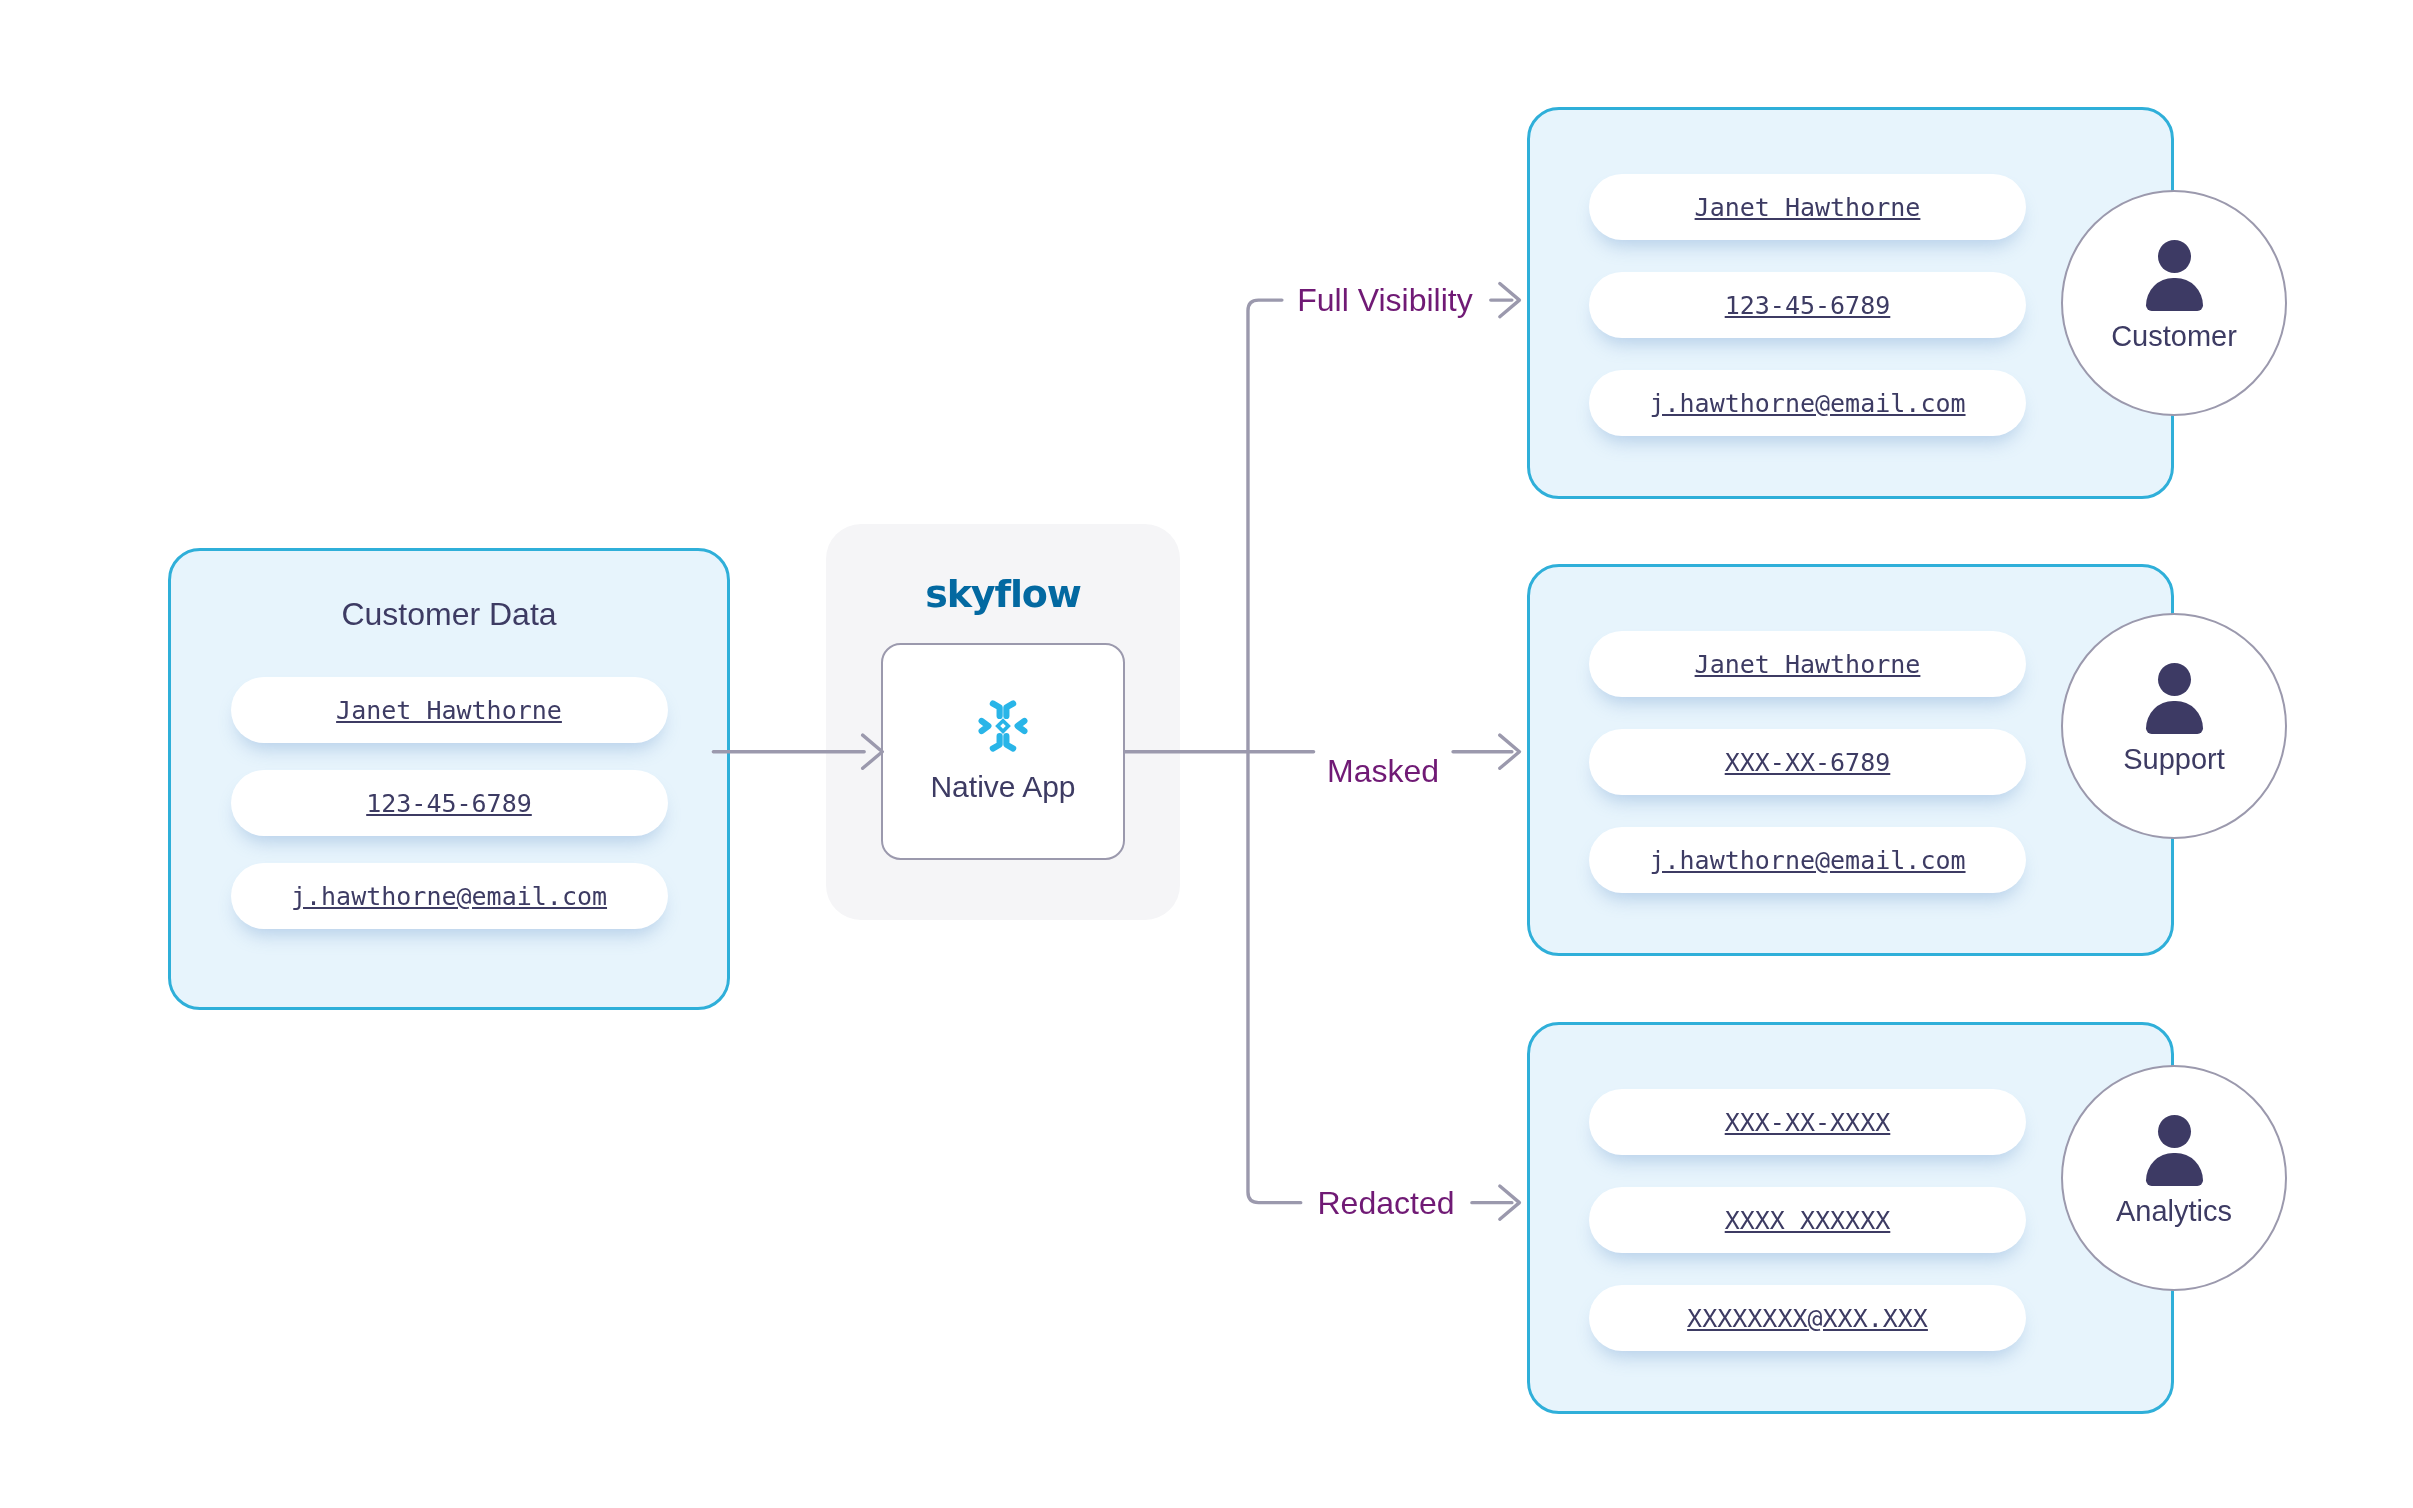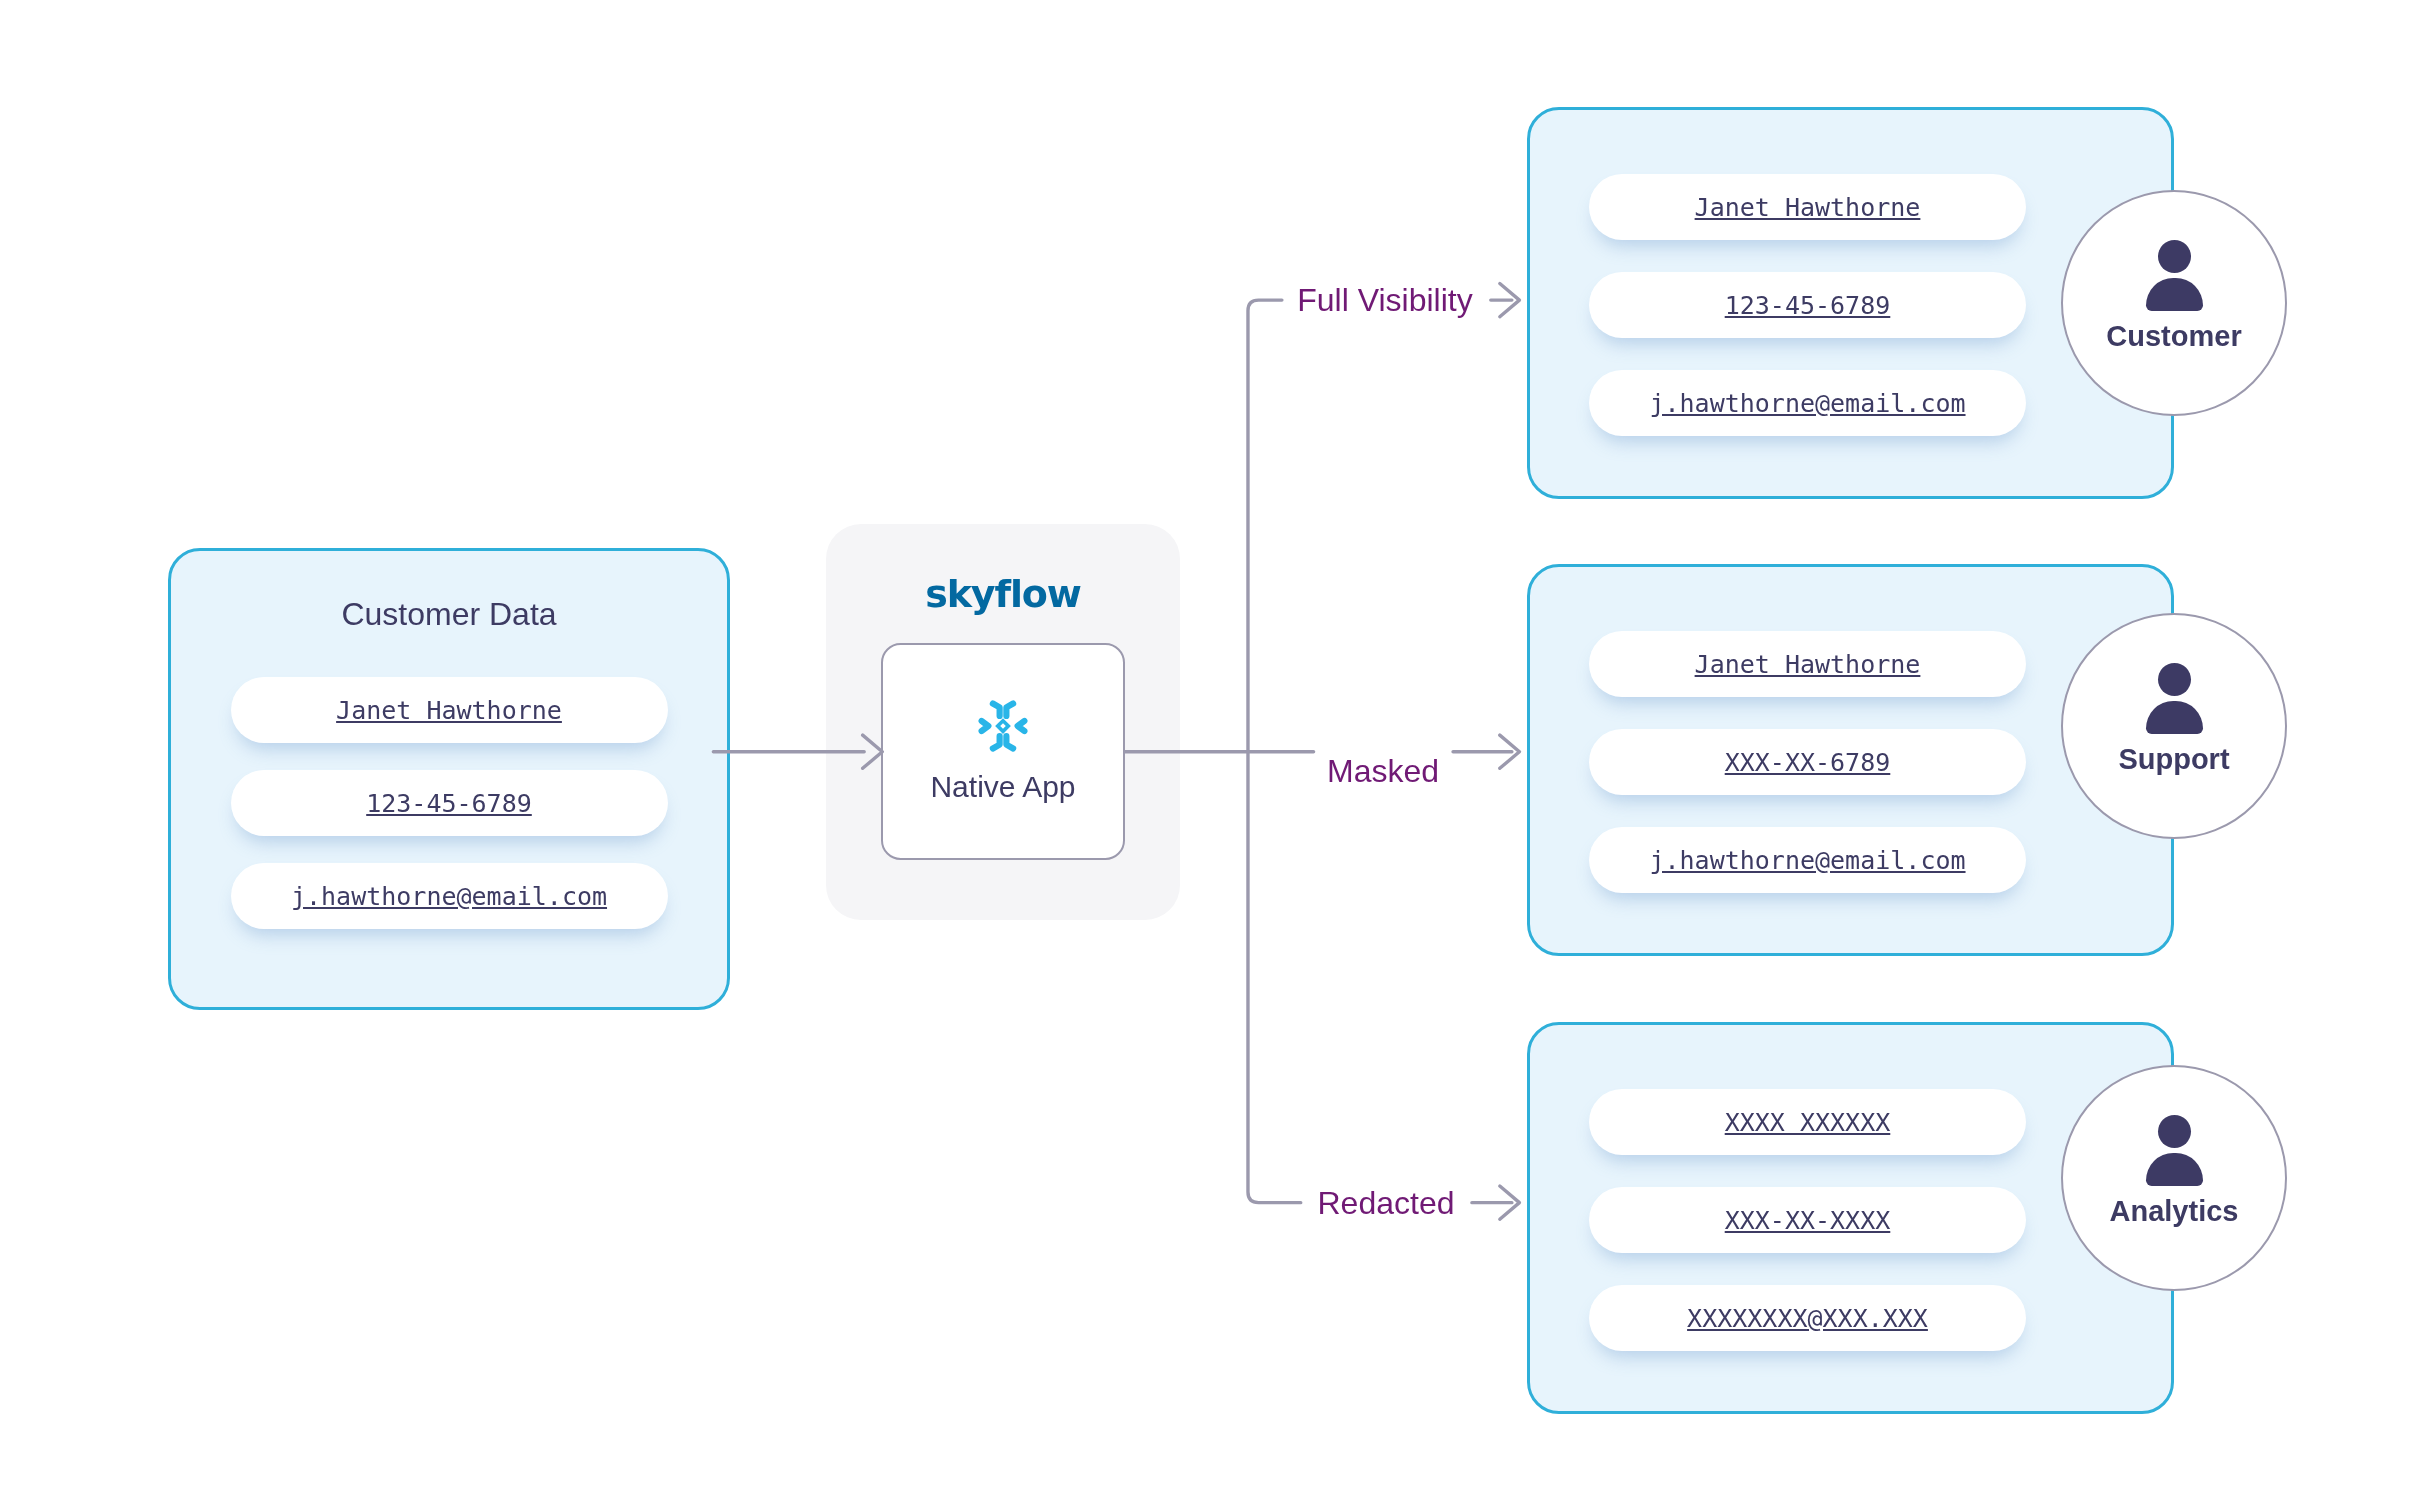--- a/index.html
+++ b/index.html
@@ -55,21 +55,21 @@
   }
   
   .actor-circle{
     position:absolute;left:2061px;width:226px;height:226px;border-radius:50%;
     background:#ffffff;border:2.6px solid #9b99ad;box-sizing:border-box;z-index:3;
     display:flex;flex-direction:column;align-items:center;
   }
   .person-icon{margin-top:48px;display:flex;flex-direction:column;align-items:center;}
   .person-head{width:33px;height:33px;border-radius:50%;background:#3d3a64;}
   .person-body{width:57px;height:33px;margin-top:5.3px;background:#3d3a64;border-radius:29px 29px 6px 6px;}
-  .actor-label{margin-top:9px;font-size:29px;font-weight:700;color:#3d3b63;}
+  .actor-label{margin-top:9px;font-size:29px;font-weight:400;color:#3d3b63;}
   
   #connectors{position:absolute;left:0;top:0;z-index:1;}
 </style>
 </head>
 <body>
 
 <div id="canvas">
 
   <svg id="connectors" width="2413" height="1508" viewBox="0 0 3200 2000">
     <g fill="none" stroke="#9b99ad" stroke-width="4.5" stroke-linecap="round" stroke-linejoin="round">
@@ -151,24 +151,24 @@
         </div>
       <div class="pill">
           <span>j.hawthorne@email.com</span>
         </div>
     </div>
   </div>
 
   <div class="blue-panel result-box" style="top:1022px;">
     <div class="pill-stack">
       <div class="pill">
-          <span>XXXX XXXXXX</span>
+          <span>XXX-XX-XXXX</span>
         </div>
       <div class="pill">
-          <span>XXX-XX-XXXX</span>
+          <span>XXXX XXXXXX</span>
         </div>
       <div class="pill">
           <span>XXXXXXXX@XXX.XXX</span>
         </div>
     </div>
   </div>
 
   <div class="actor-circle" style="top:190px;">
     <div class="person-icon">
       <div class="person-head"></div>

